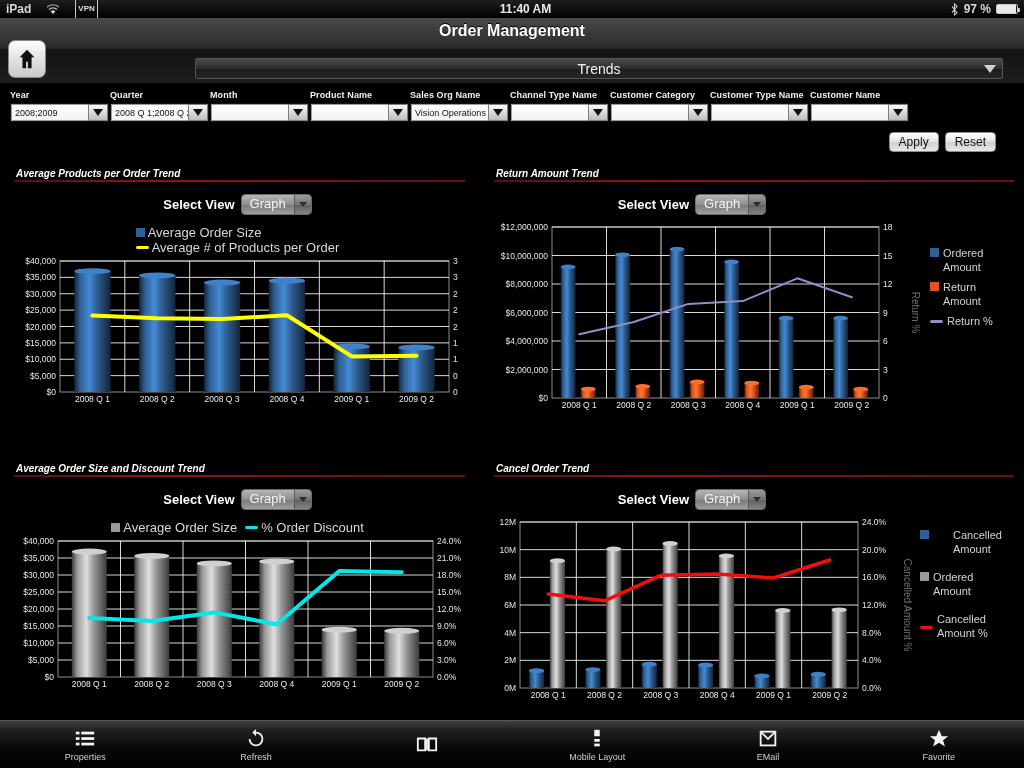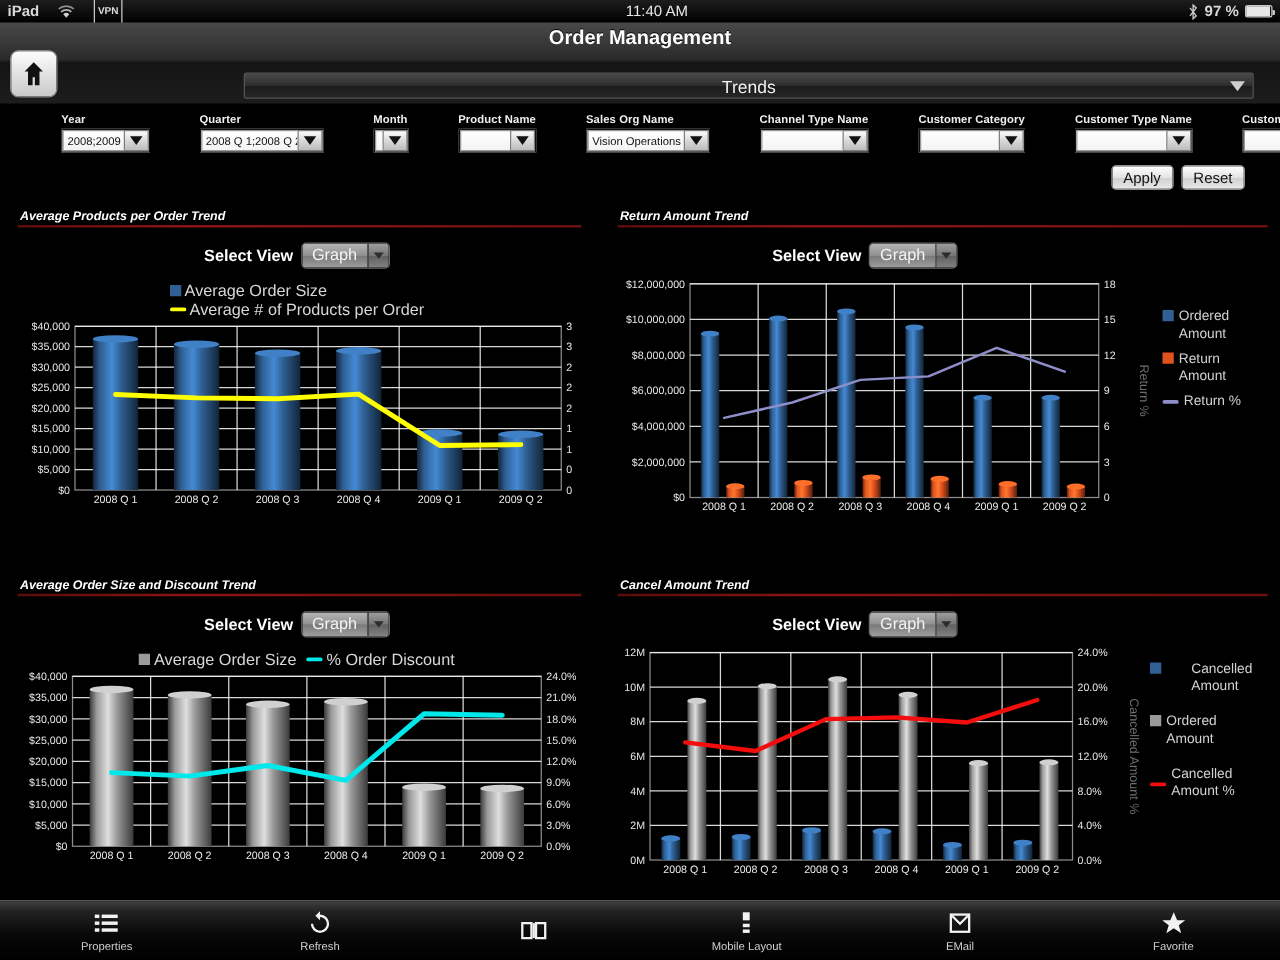--- a/index.html
+++ b/index.html
@@ -16,21 +16,21 @@
     color: #d8d8d8;
     font-size: 12px; font-weight: bold;
     display: flex; align-items: center;
     padding: 0 6px;
     position: relative;
   }
   #statusbar .left { display: flex; align-items: center; gap: 15px; }
   #statusbar .right { display: flex; align-items: center; gap: 5px; margin-left: auto; }
   #statusbar .clock {
     position: absolute; left: 0; right: 0; text-align: center;
-    font-size: 12px; font-weight: normal; color: #e8e8e8; padding-left: 27px;
+    font-size: 12px; font-weight: bold; color: #e8e8e8; padding-left: 27px;
   }
   .vpn-badge {
     border: 1px solid #c8c8c8; border-radius: 2px;
     font-size: 8px; font-weight: bold; padding: 16px 2px;
     line-height: 10px; color: #ddd;
   }
   .batt {
     width: 22px; height: 10px; border: 1px solid #c9c9c9; border-radius: 2px;
     position: relative; display: inline-block;
   }
@@ -68,21 +68,21 @@
   #view-select .caret {
     position: absolute; right: 6px; top: 6px;
     width: 0; height: 0; border-left: 6px solid transparent;
     border-right: 6px solid transparent; border-top: 8px solid #cfcfcf;
   }
   
   #filters {
     position: relative; padding: 6px 0 0 10px;
     display: flex; gap: 0px; align-items: flex-start;
   }
-  .filter { width: 99px; margin-right: 1px; margin-left: 39px; }
+  .filter { width: 99px; margin-right: 1px; }
   .filter .lbl {
     color: #f0f0f0; font-size: 9px; font-weight: bold;
     margin-bottom: 3px; white-space: nowrap; letter-spacing: .1px;
   }
   .filter .combo {
     display: flex; height: 19px; border: 1px solid #111;
     background: #fff;
   }
   .filter .combo .val {
     flex: 1; font-size: 9px; color: #111; padding: 3px 2px 0 3px;
@@ -574,21 +574,21 @@
           <text x="151.75" y="152" text-anchor="middle" font-size="8.5" fill="#eaeaea" font-family="&quot;Liberation Sans&quot;, sans-serif">2008 Q 2</text>
           <text x="214.25" y="152" text-anchor="middle" font-size="8.5" fill="#eaeaea" font-family="&quot;Liberation Sans&quot;, sans-serif">2008 Q 3</text>
           <text x="276.75" y="152" text-anchor="middle" font-size="8.5" fill="#eaeaea" font-family="&quot;Liberation Sans&quot;, sans-serif">2008 Q 4</text>
           <text x="339.25" y="152" text-anchor="middle" font-size="8.5" fill="#eaeaea" font-family="&quot;Liberation Sans&quot;, sans-serif">2009 Q 1</text>
           <text x="401.75" y="152" text-anchor="middle" font-size="8.5" fill="#eaeaea" font-family="&quot;Liberation Sans&quot;, sans-serif">2009 Q 2</text>
         </svg>
     </div>
   </div>
 
   <div class="panel" style="left:480px;top:295px;width:544px;">
-    <div class="panel-title">Cancel Amount Trend</div>
+    <div class="panel-title">Cancel Order Trend</div>
     <div class="panel-rule"></div>
     <div class="selectview" style="margin-right:120px;">
       <span class="sv-label">Select View</span>
       <span class="sv-combo">
         <span class="sv-val">Graph</span>
         <span class="sv-arrow">
             <b></b>
           </span>
       </span>
     </div>

